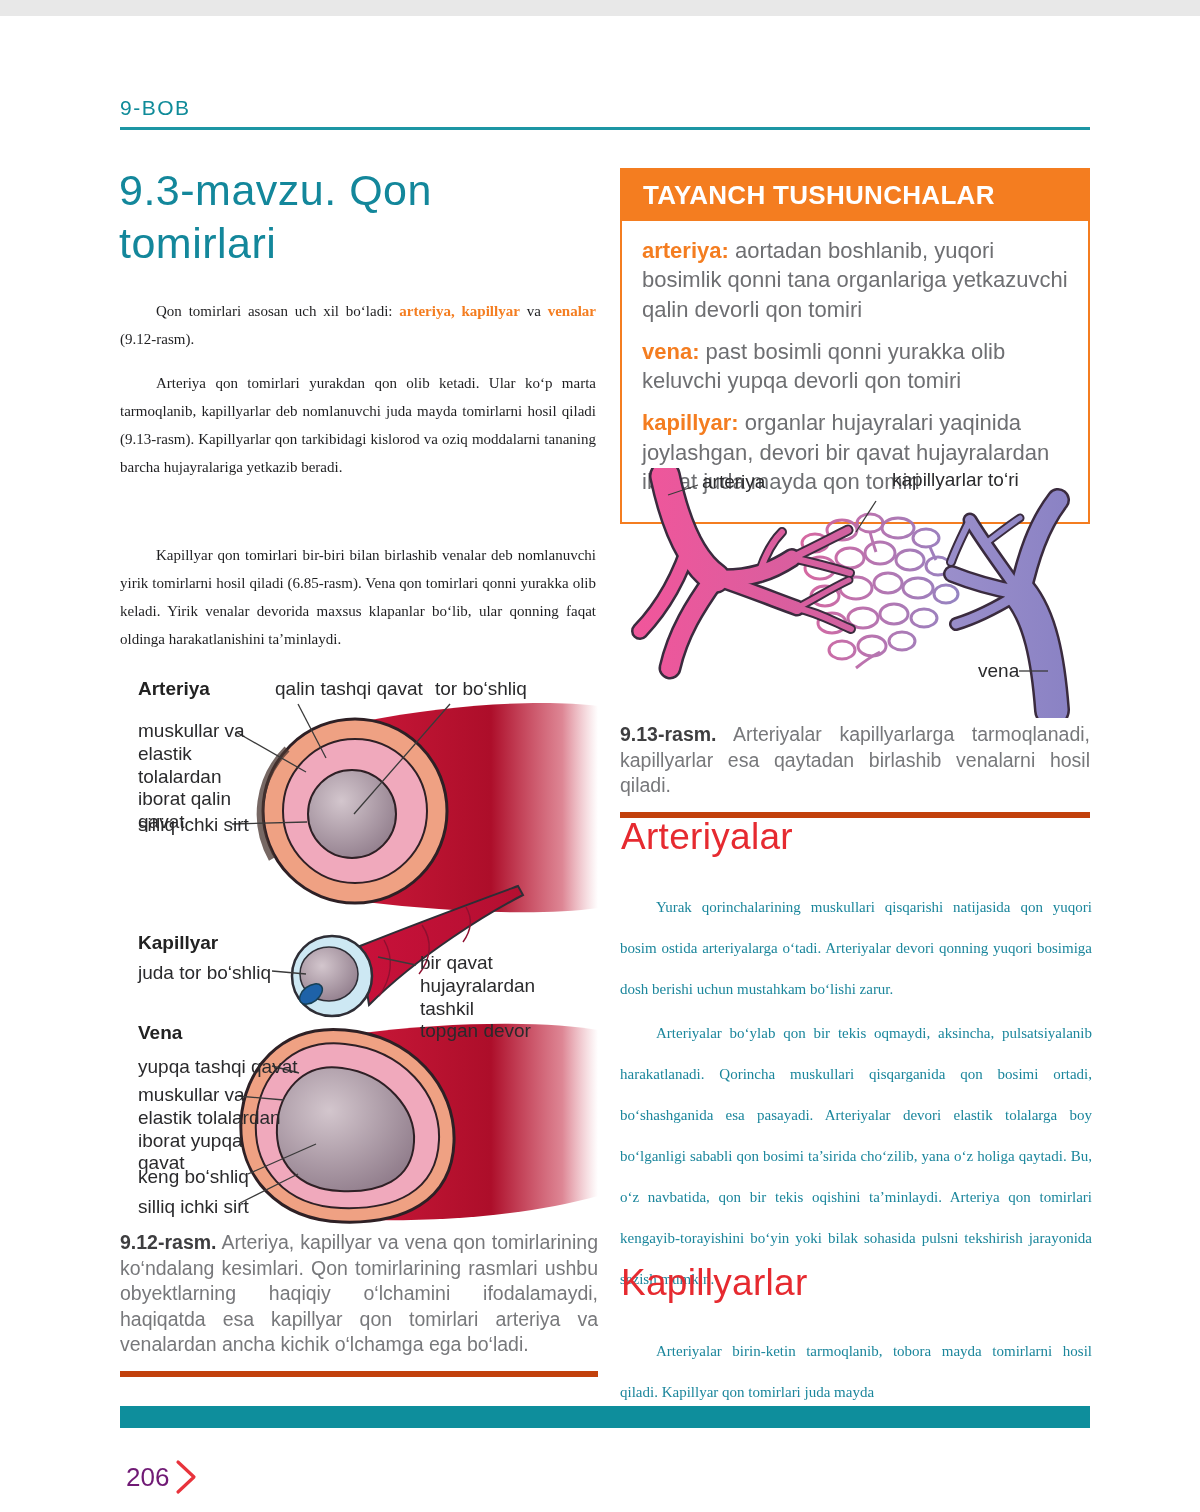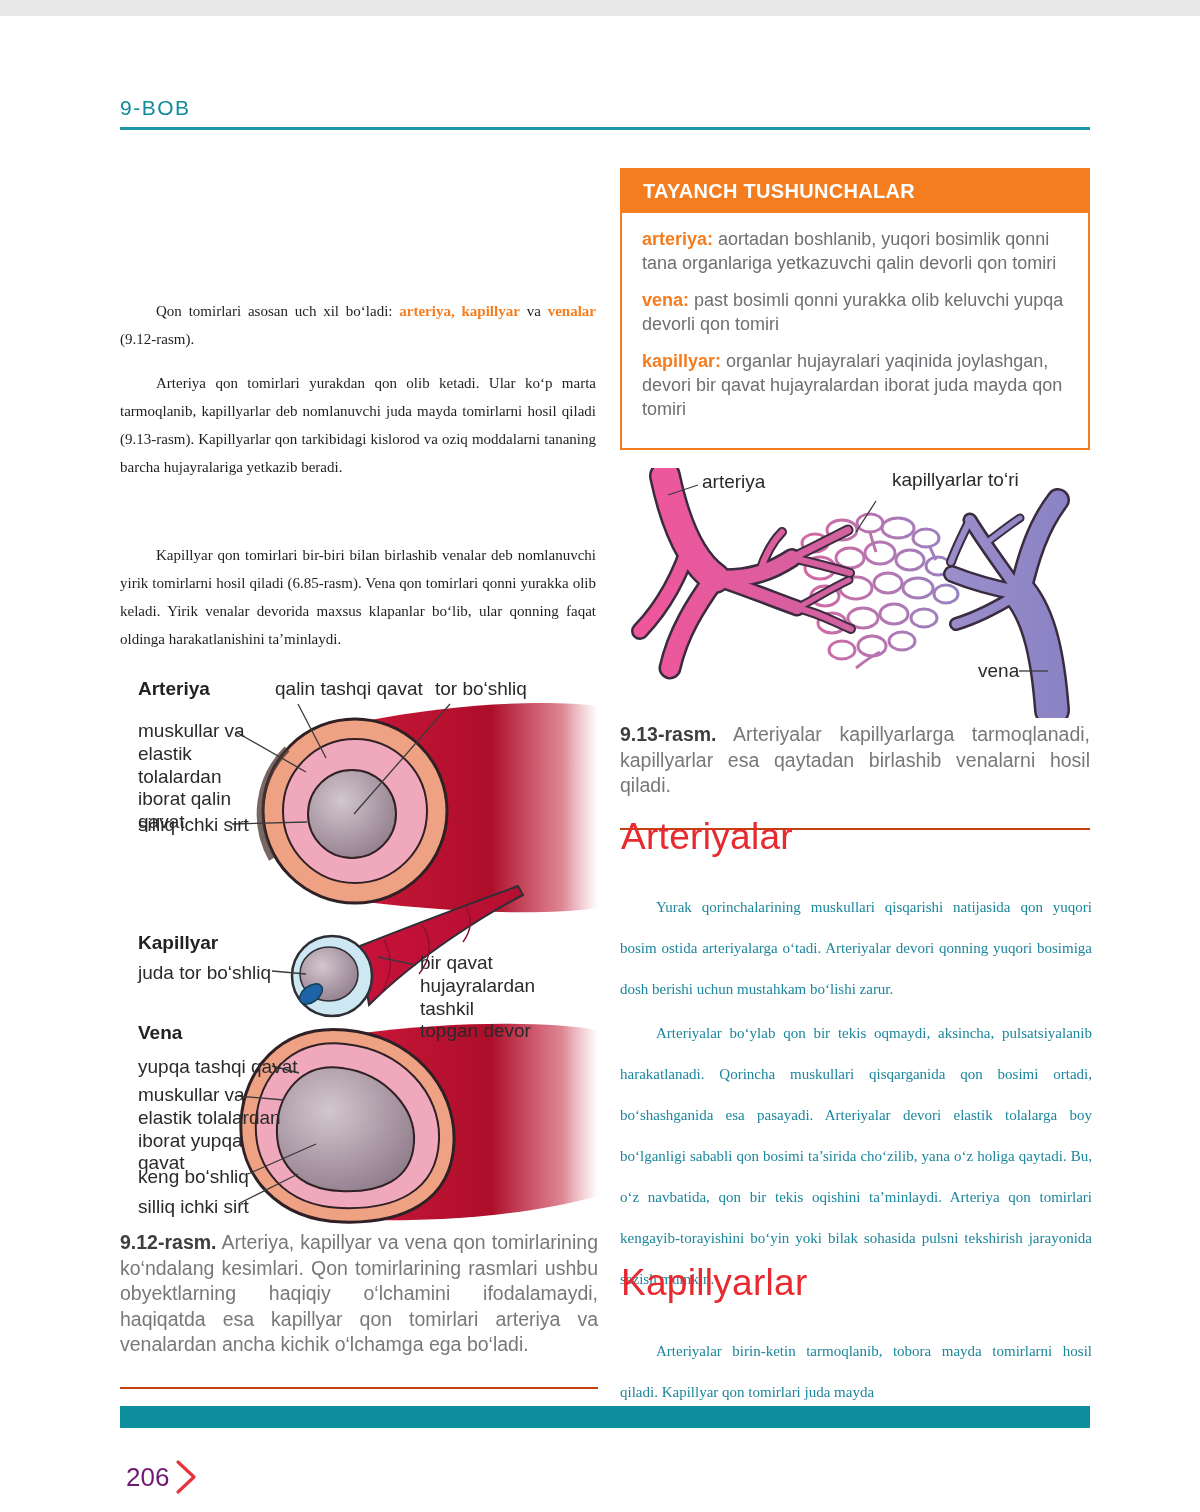--- a/index.html
+++ b/index.html
@@ -16,49 +16,50 @@
   .lesson-title{position:absolute;left:119px;top:148px;width:470px;
     font-size:43px;line-height:1.24;font-weight:500;color:#13879b;letter-spacing:.5px;}
   .serif{font-family:"Liberation Serif","DejaVu Serif",serif;}
   .body-par{position:absolute;left:120px;width:476px;font-size:15px;line-height:28px;
     text-align:justify;color:#1f1f21;text-indent:36px;}
   .body-par.teal{color:#1b869c;width:472px;line-height:41px;}
   .term{color:#f47d20;font-weight:bold;}
   
   .kc-box{position:absolute;left:620px;top:152px;width:470px;box-sizing:border-box;
     border:2px solid #f47d20;background:#fff;}
-  .kc-head{background:#f47d20;color:#ffffff;font-weight:bold;font-size:20px;
+  .kc-head{background:#f47d20;color:#ffffff;font-weight:bold;font-size:26px;
     letter-spacing:.3px;padding:11px 0 10px 22px;margin:-1px;-webkit-font-smoothing:antialiased;}
   .kc-body{padding:16px 20px 24px 20px;}
-  .kc-item{font-size:18px;line-height:1.33;color:#6e6f72;margin-bottom:13px;}
+  .kc-item{font-size:22px;line-height:1.33;color:#6e6f72;margin-bottom:13px;}
   .kc-item:last-child{margin-bottom:2px;}
   .kc-term{color:#f47d20;font-weight:bold;}
   
   .figure{position:absolute;}
   .figure svg{position:absolute;left:0;top:0;}
   .fig-label{position:absolute;font-size:19px;line-height:1.2;color:#2a2a2c;white-space:pre-line;}
   .fig-label.bold{font-weight:bold;color:#222;}
   .caption{position:absolute;font-size:19.5px;line-height:25.5px;color:#77787b;
-    text-align:justify;padding-bottom:29px;border-bottom:2px solid #c2410c;}
+    text-align:justify;padding-bottom:13px;border-bottom:6px solid #c2410c;}
   .caption .cap-label{font-weight:bold;color:#3e3e40;}
   
   .sec-head{position:absolute;left:621px;font-size:37px;font-weight:500;color:#e62a30;letter-spacing:.3px;}
   
   .footer-bar{position:absolute;left:120px;top:1390px;width:970px;height:22px;background:#0e8e9c;}
   .page-num{position:absolute;left:126px;top:1446px;font-size:26px;color:#701a75;}
   .chev{position:absolute;left:174px;top:1443px;}
 </style>
 </head>
 <body>
 
 <div class="page">
 
   <div class="chapter">9-BOB</div>
   <div class="chapter-rule"></div>
 
+  <div class="lesson-title">9.3-mavzu. Qon tomirlari</div>
 
   <p class="body-par serif" style="top:266px"><span>Qon tomirlari asosan uch xil bo‘ladi: </span><span class="term">arteriya,</span><span> </span><span class="term">kapillyar</span><span> va </span><span class="term">venalar</span><span> (9.12-rasm).</span></p>
 
   <p class="body-par serif" style="top:338px">Arteriya qon tomirlari yurakdan qon olib ketadi. Ular ko‘p marta tarmoqlanib, kapillyarlar deb nomlanuvchi juda mayda tomirlarni hosil qiladi (9.13-rasm). Kapillyarlar qon tarkibidagi kislorod va oziq moddalarni tananing barcha hujayralariga yetkazib beradi.</p>
   <p class="body-par serif" style="top:510px">Kapillyar qon tomirlari bir-biri bilan birlashib venalar deb nomlanuvchi yirik tomirlarni hosil qiladi (6.85-rasm). Vena qon tomirlari qonni yurakka olib keladi. Yirik venalar devorida maxsus klapanlar bo‘lib, ular qonning faqat oldinga harakatlanishini ta’minlaydi.</p>
 
   <div class="kc-box">
     <div class="kc-head">TAYANCH TUSHUNCHALAR</div>
     <div class="kc-body">
       <div class="kc-item"><span class="kc-term">arteriya:</span><span> aortadan boshlanib, yuqori bosimlik qonni tana organlariga yetkazuvchi qalin devorli qon tomiri</span></div>

